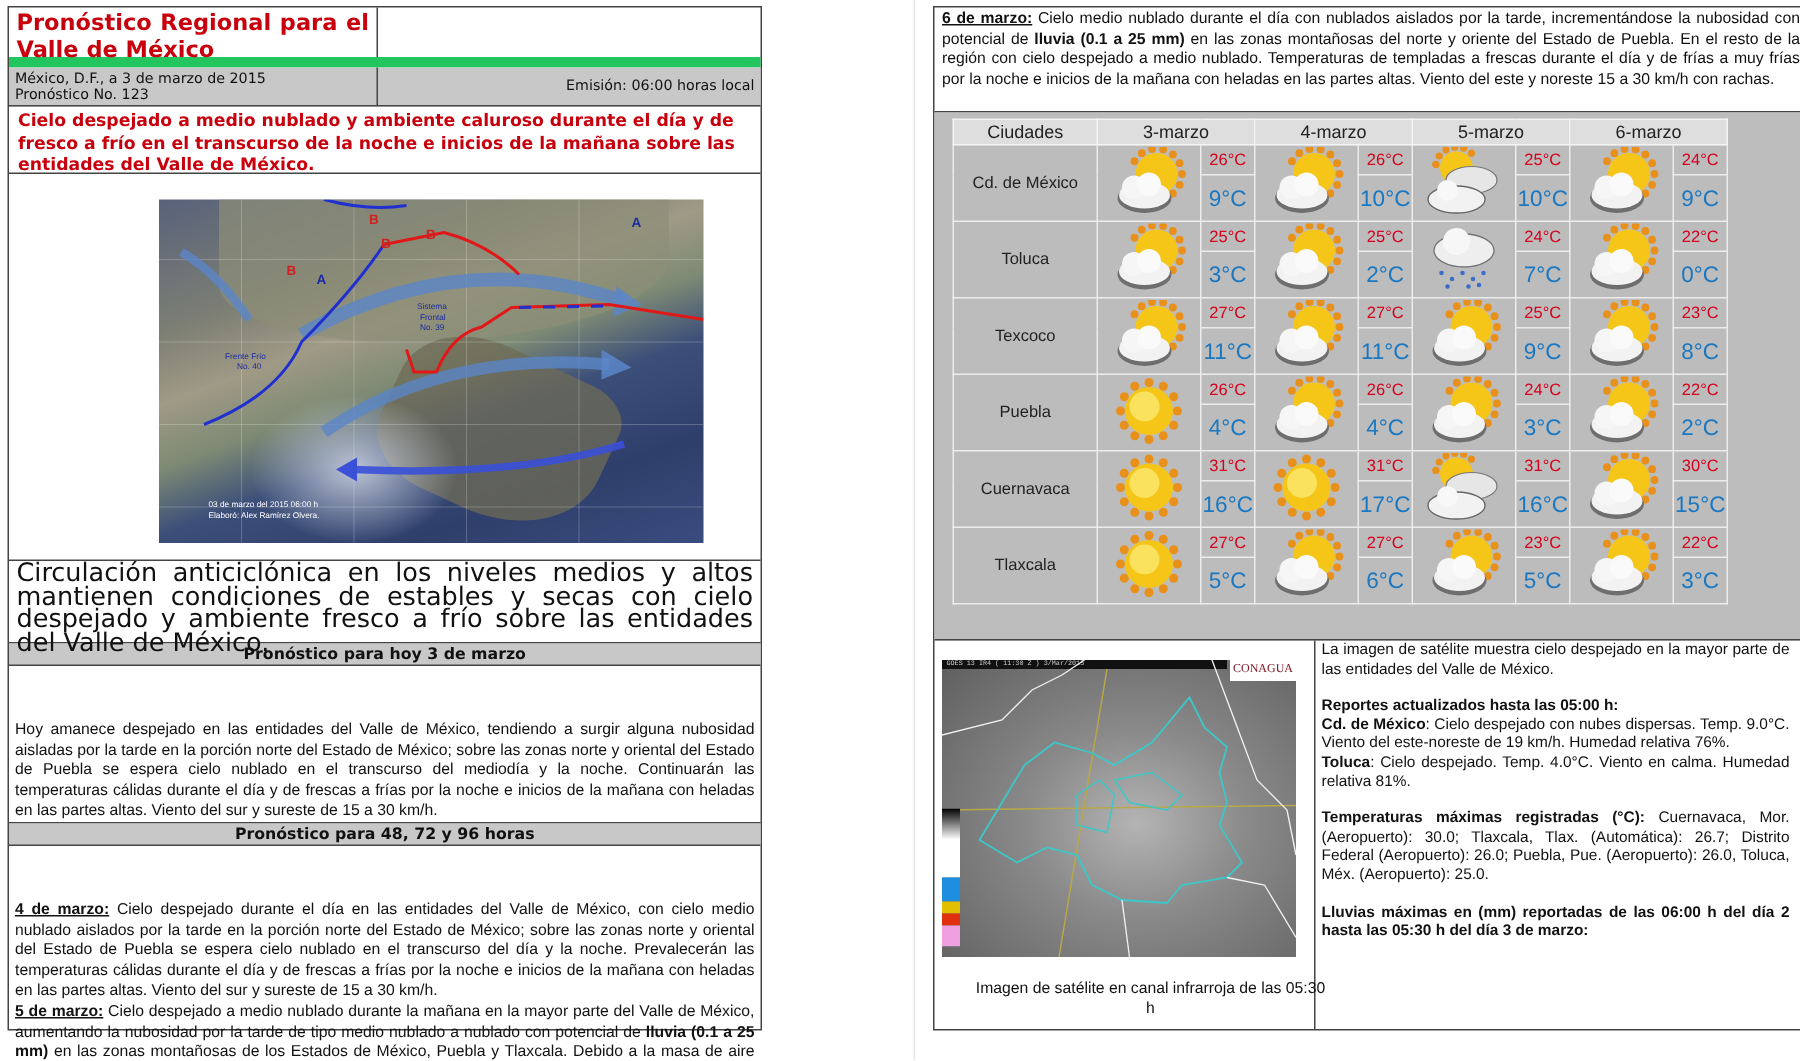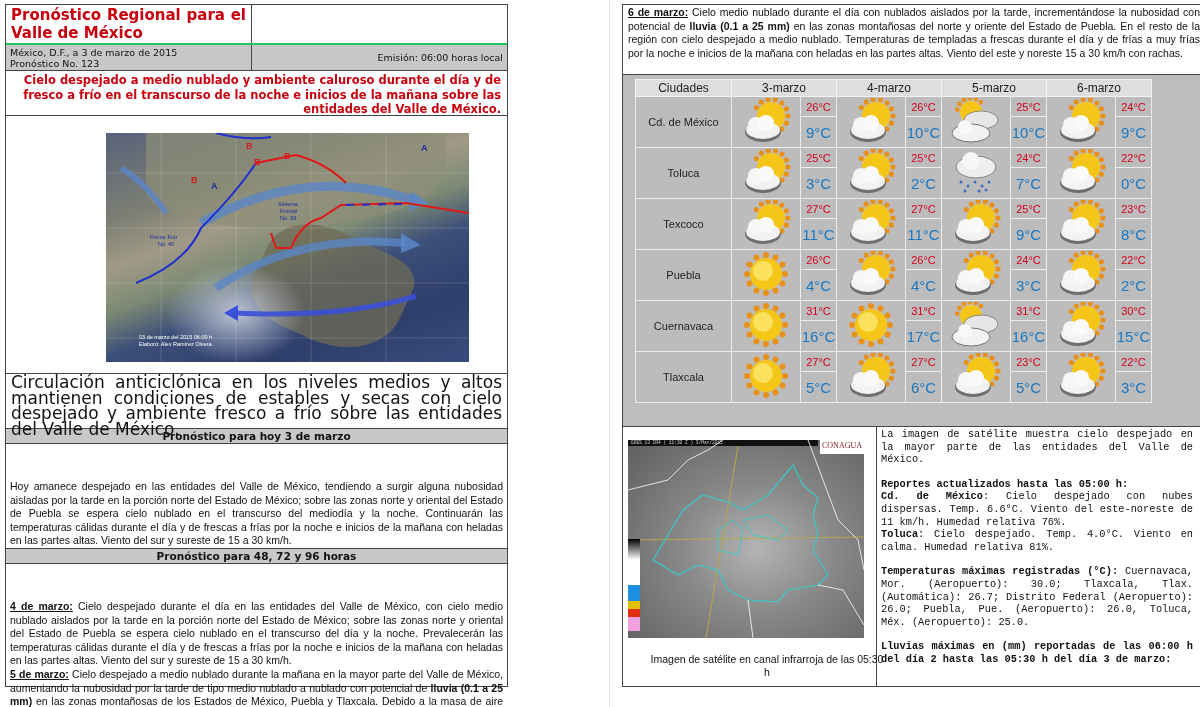--- a/index.html
+++ b/index.html
@@ -4,36 +4,36 @@
 <style>
   * { box-sizing: border-box; margin: 0; padding: 0; }
   html, body { width: 1200px; height: 707px; overflow: hidden; background: #ffffff; }
   body { font-family: "DejaVu Sans", "Liberation Sans", sans-serif; color: #111; position: relative; }
 
   
   .page-left {
     position: absolute; left: 5px; top: 4px; width: 503px; height: 683px;
     border: 1px solid #444; background: #fff;
   }
-  .hdr-row { display: flex; height: 40px; border-bottom: 2px solid #22c55e; }
+  .hdr-row { display: flex; height: 40px; border-bottom: 7px solid #22c55e; }
   .hdr-title {
     width: 246px; border-right: 1px solid #444; padding: 1px 5px;
     color: #c8000d; font-weight: bold; font-size: 15px; line-height: 18px;
     text-align: justify; text-align-last: left;
   }
   .hdr-sub {
     flex: 1; display: flex; align-items: flex-end; justify-content: center; padding-bottom: 1px;
     color: #142b73; font-weight: bold; font-size: 15.5px; text-decoration: underline;
   }
   .meta-row { display: flex; height: 26px; background: #c8c8c8; border-bottom: 1px solid #444; font-size: 9.5px; }
   .meta-left { width: 246px; border-right: 1px solid #444; padding: 2px 4px; line-height: 11px; }
   .meta-right { flex: 1; display: flex; align-items: center; justify-content: flex-end; padding-right: 4px; }
   .headline {
     height: 45px; border-bottom: 1px solid #444; color: #c8000d; font-weight: bold;
-    font-size: 11.5px; line-height: 14.5px; text-align: right; padding: 2px 6px;
+    font-size: 11.5px; line-height: 14.5px; text-align: left; padding: 2px 6px;
   }
   .map-area { height: 258px; border-bottom: 1px solid #444; position: relative; }
   .synoptic-map {
     position: absolute; left: 100px; top: 17px; width: 363px; height: 229px;
     background: linear-gradient(160deg, #58627a 0%, #7d7f74 25%, #a09a86 38%, #7d8a74 50%, #3c4f79 62%, #2e3f6b 80%, #3a4c7e 100%);
     overflow: hidden;
   }
   .map-land {
     position: absolute; left: 150px; top: 100px; width: 150px; height: 110px;
     background: #6f6b55; border-radius: 40% 20% 50% 30%; transform: rotate(25deg); opacity: .75;
@@ -111,21 +111,21 @@
   .sat-scale { position: absolute; left: 0; top: 99px; width: 12px; height: 92px; }
   .sat-caption {
     position: absolute; left: 4px; top: 226px; width: 240px; text-align: center; font-size: 10.5px; line-height: 13px;
     font-family: "Liberation Sans", sans-serif;
     margin-left: 20px;
   }
   .reports {
     width: 320px; padding: 1px 4px; font-size: 10.3px; line-height: 12.6px; text-align: justify;
     font-family: "Liberation Sans", sans-serif;
   }
-  .reports p { margin-bottom: 0; font-family: Liberation Mono, monospace; }
+  .reports p { margin-bottom: 0; }
   .reports .gap { height: 12px; }
 </style>
 </head>
 <body>
 
 <div class="page-left">
   <div class="hdr-row">
     <div class="hdr-title">Pronóstico Regional para el Valle de México</div>
   </div>
   <div class="meta-row">
@@ -762,21 +762,21 @@
           <rect x="0" y="78" width="12" height="14" fill="#f0a0e0"></rect>
         </svg>
       </div>
       <div class="sat-caption">Imagen de satélite en canal infrarroja de las 05:30 h</div>
     </div>
 
     <div class="reports">
       <p>La imagen de satélite muestra cielo despejado en la mayor parte de las entidades del Valle de México.</p>
       <div class="gap"></div>
       <p class="bold">Reportes actualizados hasta las 05:00 h:</p>
-      <p><span class="bold">Cd. de México</span><span>: Cielo despejado con nubes dispersas. Temp. 6.6°C. Viento del este-noreste de 11 km/h. Humedad relativa 76%.</span></p>
+      <p><span class="bold">Cd. de México</span><span>: Cielo despejado con nubes dispersas. Temp. 9.0°C. Viento del este-noreste de 19 km/h. Humedad relativa 76%.</span></p>
       <p><span class="bold">Toluca</span><span>: Cielo despejado. Temp. 4.0°C. Viento en calma. Humedad relativa 81%.</span></p>
       <div class="gap"></div>
       <p><span class="bold">Temperaturas máximas registradas (°C):</span><span> Cuernavaca, Mor. (Aeropuerto): 30.0; Tlaxcala, Tlax. (Automática): 26.7; Distrito Federal (Aeropuerto): 26.0; Puebla, Pue. (Aeropuerto): 26.0, Toluca, Méx. (Aeropuerto): 25.0.</span></p>
       <div class="gap"></div>
       <p class="bold">Lluvias máximas en (mm) reportadas de las 06:00 h del día 2 hasta las 05:30 h del día 3 de marzo:</p>
     </div>
   </div>
 </div>
 
 </body></html>

